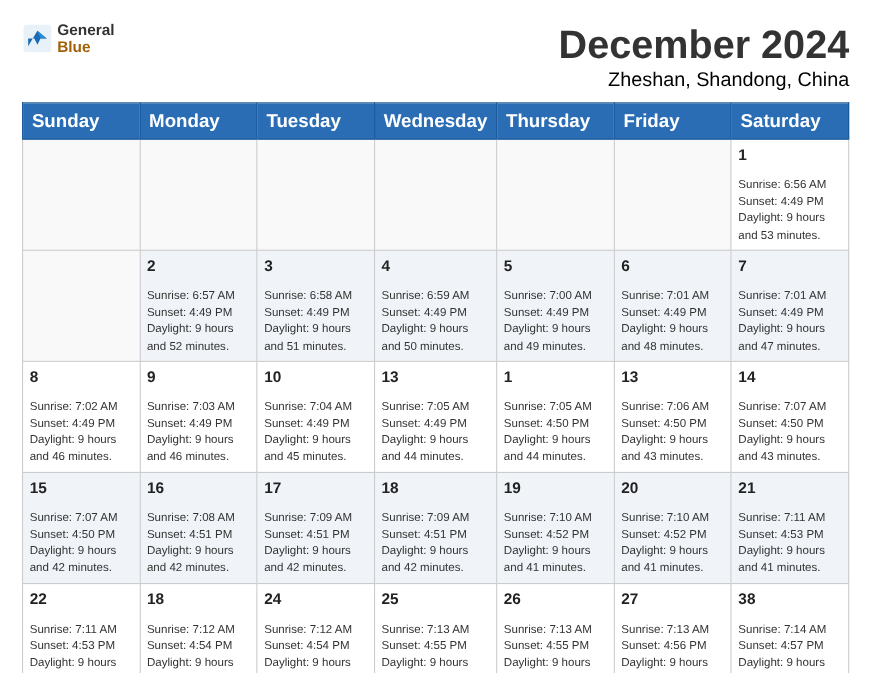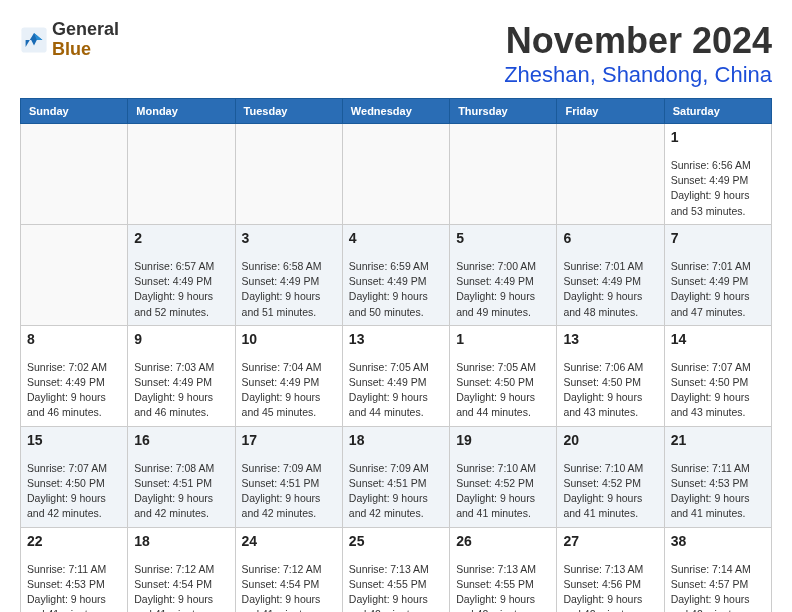--- a/index.html
+++ b/index.html
@@ -15,52 +15,52 @@
       justify-content: space-between;
       align-items: flex-start;
       margin-bottom: 10px;
     }
     .logo {
       display: flex;
       align-items: center;
       gap: 4px;
     }
     .logo-text {
-      font-size: 18px;
+      font-size: 14px;
       font-weight: bold;
       color: #333;
       line-height: 1.1;
     }
     .logo-icon {
       width: 28px;
       height: 28px;
     }
     .title-block {
       text-align: right;
     }
     .main-title {
       font-size: 36px;
       font-weight: bold;
       color: #333;
     }
     .subtitle {
-      font-size: 22px;
-      color: #1d4ed8;
+      font-size: 18px;
+      color: #000000;
     }
     .calendar {
       width: 100%;
       border-collapse: collapse;
       font-size: 11px;
     }
     .calendar th {
       background: #2a6db5;
       color: #fff;
       text-align: left;
       padding: 6px 8px;
-      font-size: 11px;
+      font-size: 17px;
       font-weight: bold;
       border: 1px solid #1a5a9a;
     }
     .calendar td {
       border: 1px solid #ccc;
       vertical-align: top;
       padding: 5px 6px;
       width: 107px;
       min-height: 90px;
       background: #fff;
@@ -98,21 +98,21 @@
     <div>
       <div class="logo-text">
         <span style="color:#333">General</span>
       </div>
       <div class="logo-text">
         <span style="color:#a16207">Blue</span>
       </div>
     </div>
   </div>
   <div class="title-block">
-    <div class="main-title">November 2024</div>
+    <div class="main-title">December 2024</div>
     <div class="subtitle">Zheshan, Shandong, China</div>
   </div>
 </div>
 
 <table class="calendar">
   <thead>
     <tr id="dow-header">
         <th>Sunday</th>
         <th>Monday</th>
         <th>Tuesday</th>

